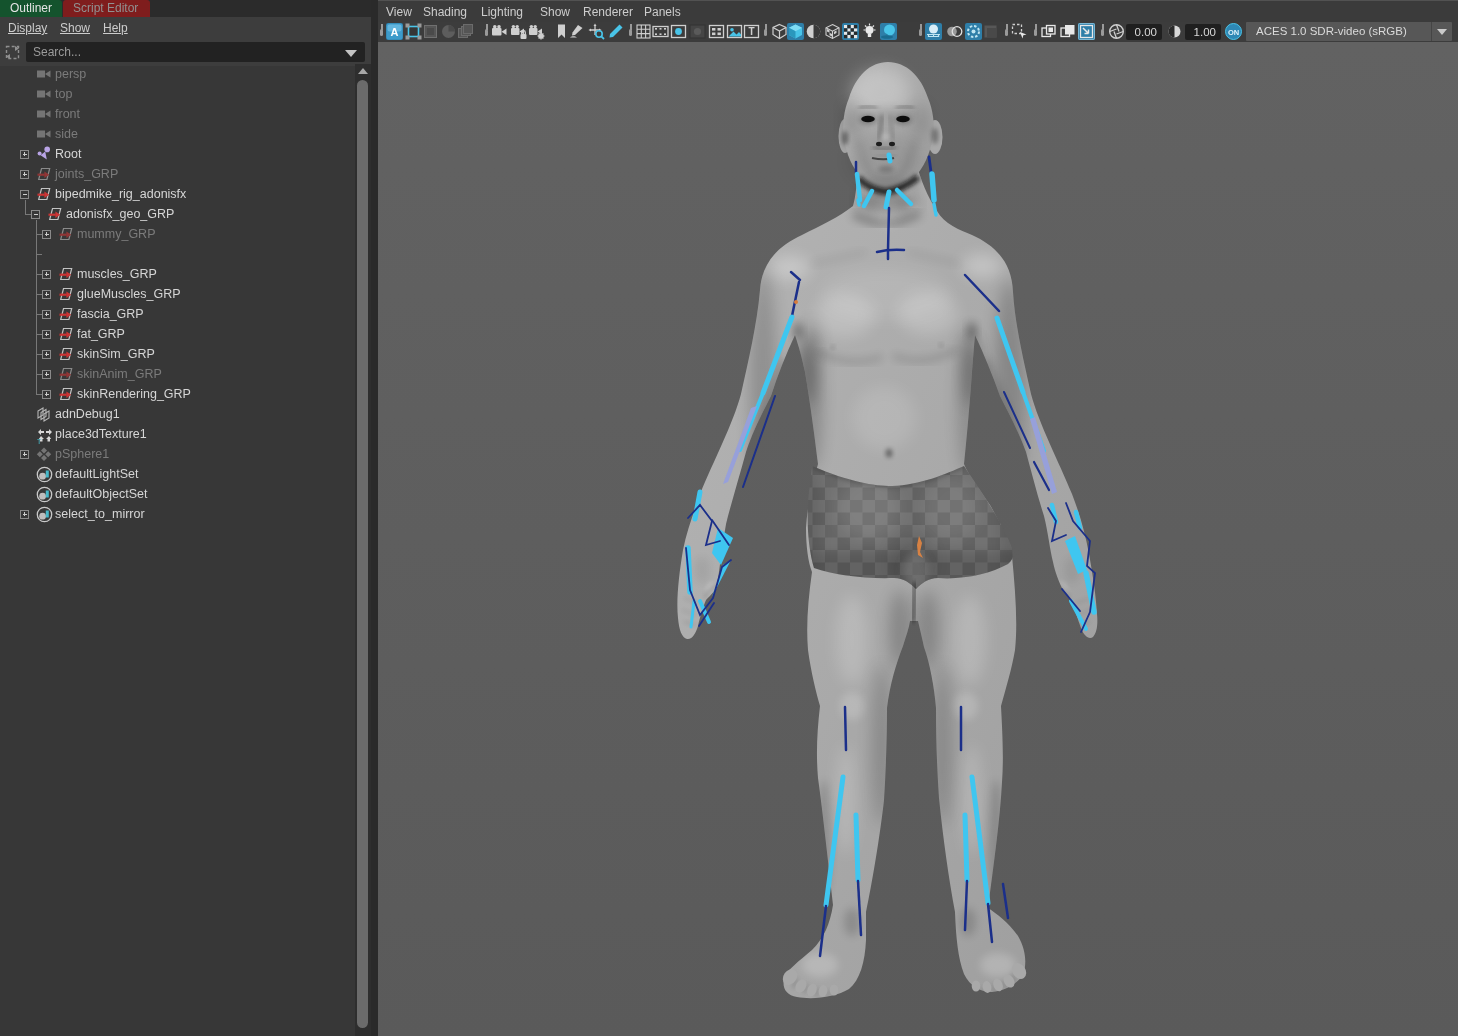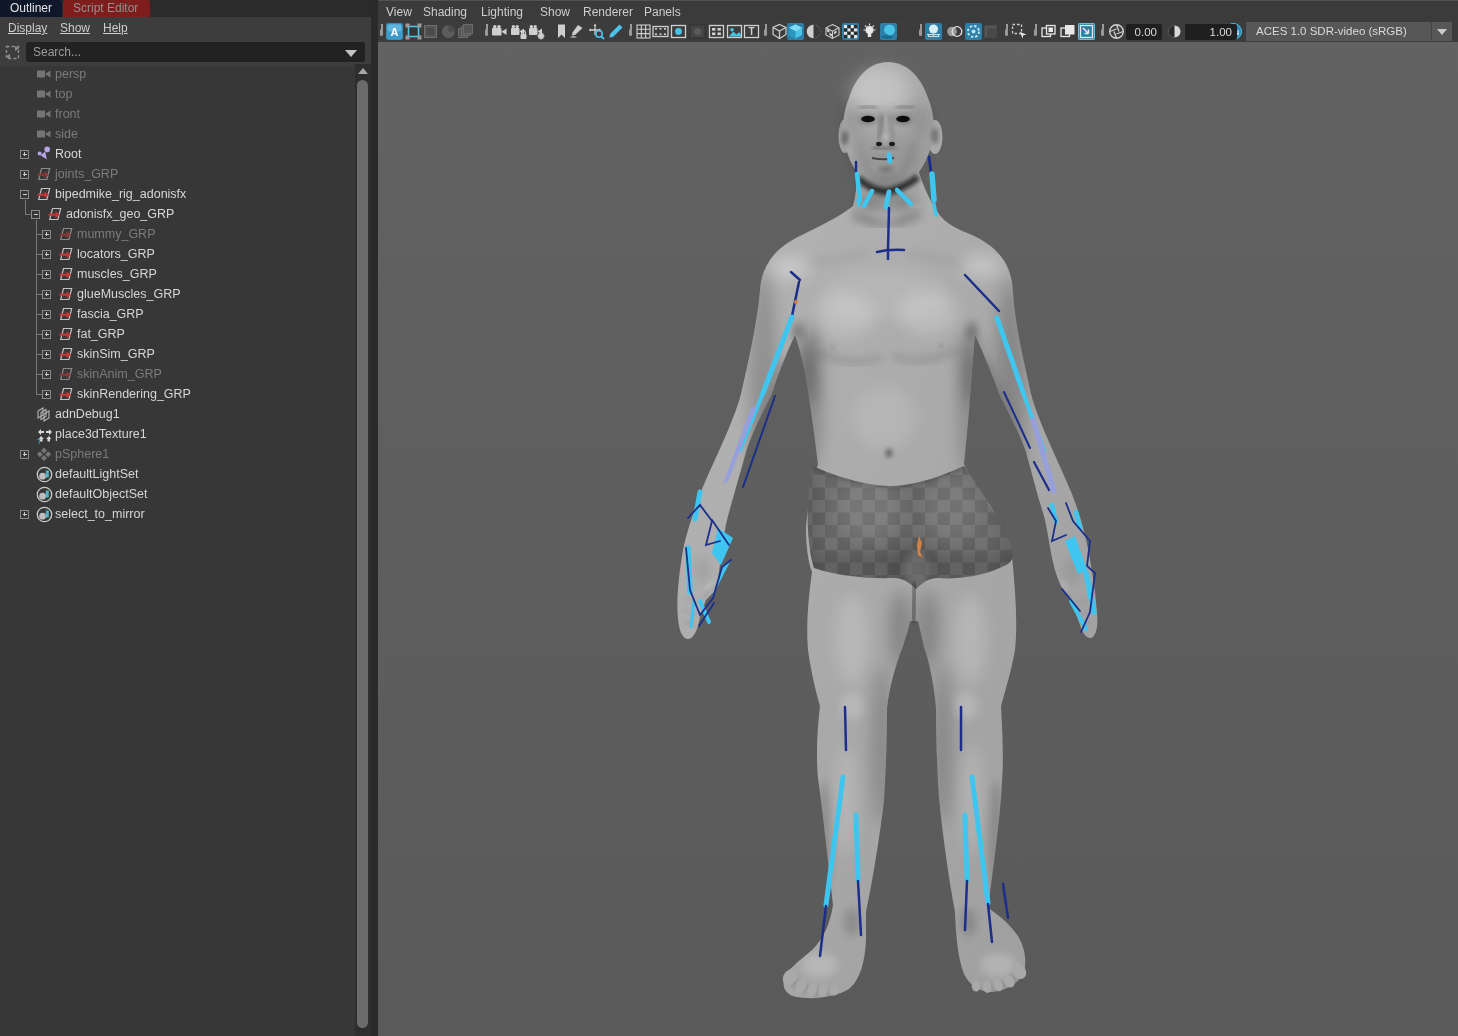--- a/index.html
+++ b/index.html
@@ -4,21 +4,21 @@
 <style>
 * { margin:0; padding:0; box-sizing:border-box; }
 html,body { width:1458px; height:1036px; overflow:hidden; background:#373737;
   font-family:"Liberation Sans", sans-serif; }
 #app { position:relative; width:1458px; height:1036px; }
 
 
 #left { position:absolute; left:0; top:0; width:371px; height:1036px; background:#373737; }
 #tabbar { position:absolute; left:0; top:0; width:371px; height:17px; background:#2b2b2b; }
 .tab { position:absolute; top:0; height:17px; font-size:12px; line-height:17px; padding:0 10px; }
-#tab1 { left:0; width:62px; background:#0f172a; color:#e4e4e4; border-radius:0 3px 0 0; }
+#tab1 { left:0; width:62px; background:#14532d; color:#e4e4e4; border-radius:0 3px 0 0; }
 #tab2 { left:63px; width:87px; background:#7f1d1d; color:#919191; border-radius:3px 3px 0 0; }
 #menurow { position:absolute; left:0; top:17px; width:371px; height:22px; background:#3d3d3d; }
 #menurow span { position:absolute; top:0; font-size:12px; line-height:22px; color:#cccccc;text-decoration:underline; }
 #searchrow { position:absolute; left:0; top:39px; width:371px; height:27px; background:#3d3d3d; }
 #searchbox { position:absolute; left:26px; top:3px; width:339px; height:20px; background:#222222;
   border-radius:2px; color:#9b9b9b; font-size:12px; line-height:20px; padding-left:7px; }
 #searcharrow { position:absolute; right:8px; top:8px; width:0; height:0;
   border-left:6px solid transparent; border-right:6px solid transparent; border-top:7px solid #c3c3c3; }
 #tree { position:absolute; left:0; top:64px; width:355px; height:972px; }
 .row { position:absolute; height:20px; width:355px; }
@@ -160,32 +160,20 @@
             <i></i>
             <b></b>
           </div>
           <div class="icon" style="left:58px"><svg width="16" height="16" viewBox="0 0 16 16">
               <path d="M5.5 2.5 h8.2 l-2.8 11 h-8.2 Z" fill="none" stroke="#c2c2c2" stroke-width="1.2"></path>
               <rect x="1.5" y="7.6" width="7.2" height="2.2" fill="#cb3434"></rect>
               <path d="M8.4 5.4 L13.2 8.7 L8.4 12 Z" fill="#cb3434"></path>
             </svg></div>
           <div class="rowtext" style="left:77px">mummy_GRP</div>
         </div>
-        <div class="row" style="top:180px">
-          <div class="exp plus" style="left:42px">
-            <i></i>
-            <b></b>
-          </div>
-          <div class="icon" style="left:58px"><svg width="16" height="16" viewBox="0 0 16 16">
-              <path d="M5.5 2.5 h8.2 l-2.8 11 h-8.2 Z" fill="none" stroke="#c2c2c2" stroke-width="1.2"></path>
-              <rect x="1.5" y="7.6" width="7.2" height="2.2" fill="#cb3434"></rect>
-              <path d="M8.4 5.4 L13.2 8.7 L8.4 12 Z" fill="#cb3434"></path>
-            </svg></div>
-          <div class="rowtext" style="left:77px">locators_GRP</div>
-        </div>
         <div class="row" style="top:200px">
           <div class="exp plus" style="left:42px">
             <i></i>
             <b></b>
           </div>
           <div class="icon" style="left:58px"><svg width="16" height="16" viewBox="0 0 16 16">
               <path d="M5.5 2.5 h8.2 l-2.8 11 h-8.2 Z" fill="none" stroke="#c2c2c2" stroke-width="1.2"></path>
               <rect x="1.5" y="7.6" width="7.2" height="2.2" fill="#cb3434"></rect>
               <path d="M8.4 5.4 L13.2 8.7 L8.4 12 Z" fill="#cb3434"></path>
             </svg></div>
@@ -589,21 +577,21 @@
           </svg></div>
         <div class="ti" style="left:788px"><svg width="17" height="17" viewBox="0 0 17 17">
             <circle cx="8.5" cy="8.5" r="6" fill="#d8d8d8"></circle>
             <path d="M8.5 2.5 A6 6 0 0 0 8.5 14.5 Z" fill="#2a2a2a"></path>
           </svg></div>
         <div class="ti" style="left:847px"><svg width="17" height="17" viewBox="0 0 17 17">
             <circle cx="8.5" cy="8.5" r="8" fill="#2e88b5" stroke="#49c4e8" stroke-width="1"></circle>
             <text x="8.5" y="11.5" font-size="7.5" font-weight="bold" text-anchor="middle" fill="#dff3fb" font-family="Liberation Sans">ON</text>
           </svg></div>
         <div class="tfield" style="left:748px;width:36px">0.00</div>
-        <div class="tfield" style="left:807px;width:52px">1.00</div>
+        <div class="tfield" style="left:807px;width:36px">1.00</div>
         <div id="aces">ACES 1.0 SDR-video (sRGB)<div class="sep"></div><div class="arr"></div></div>
       </div>
     <div id="view3d">
 <svg width="1080" height="994" viewBox="378 42 1080 994">
 <defs>
   <linearGradient id="bodyg" x1="0" y1="0" x2="1" y2="1">
     <stop offset="0" stop-color="#b5b5b5"></stop>
               <stop offset="0.55" stop-color="#a8a8a8"></stop>
               <stop offset="1" stop-color="#9d9d9d"></stop>
   </linearGradient>

